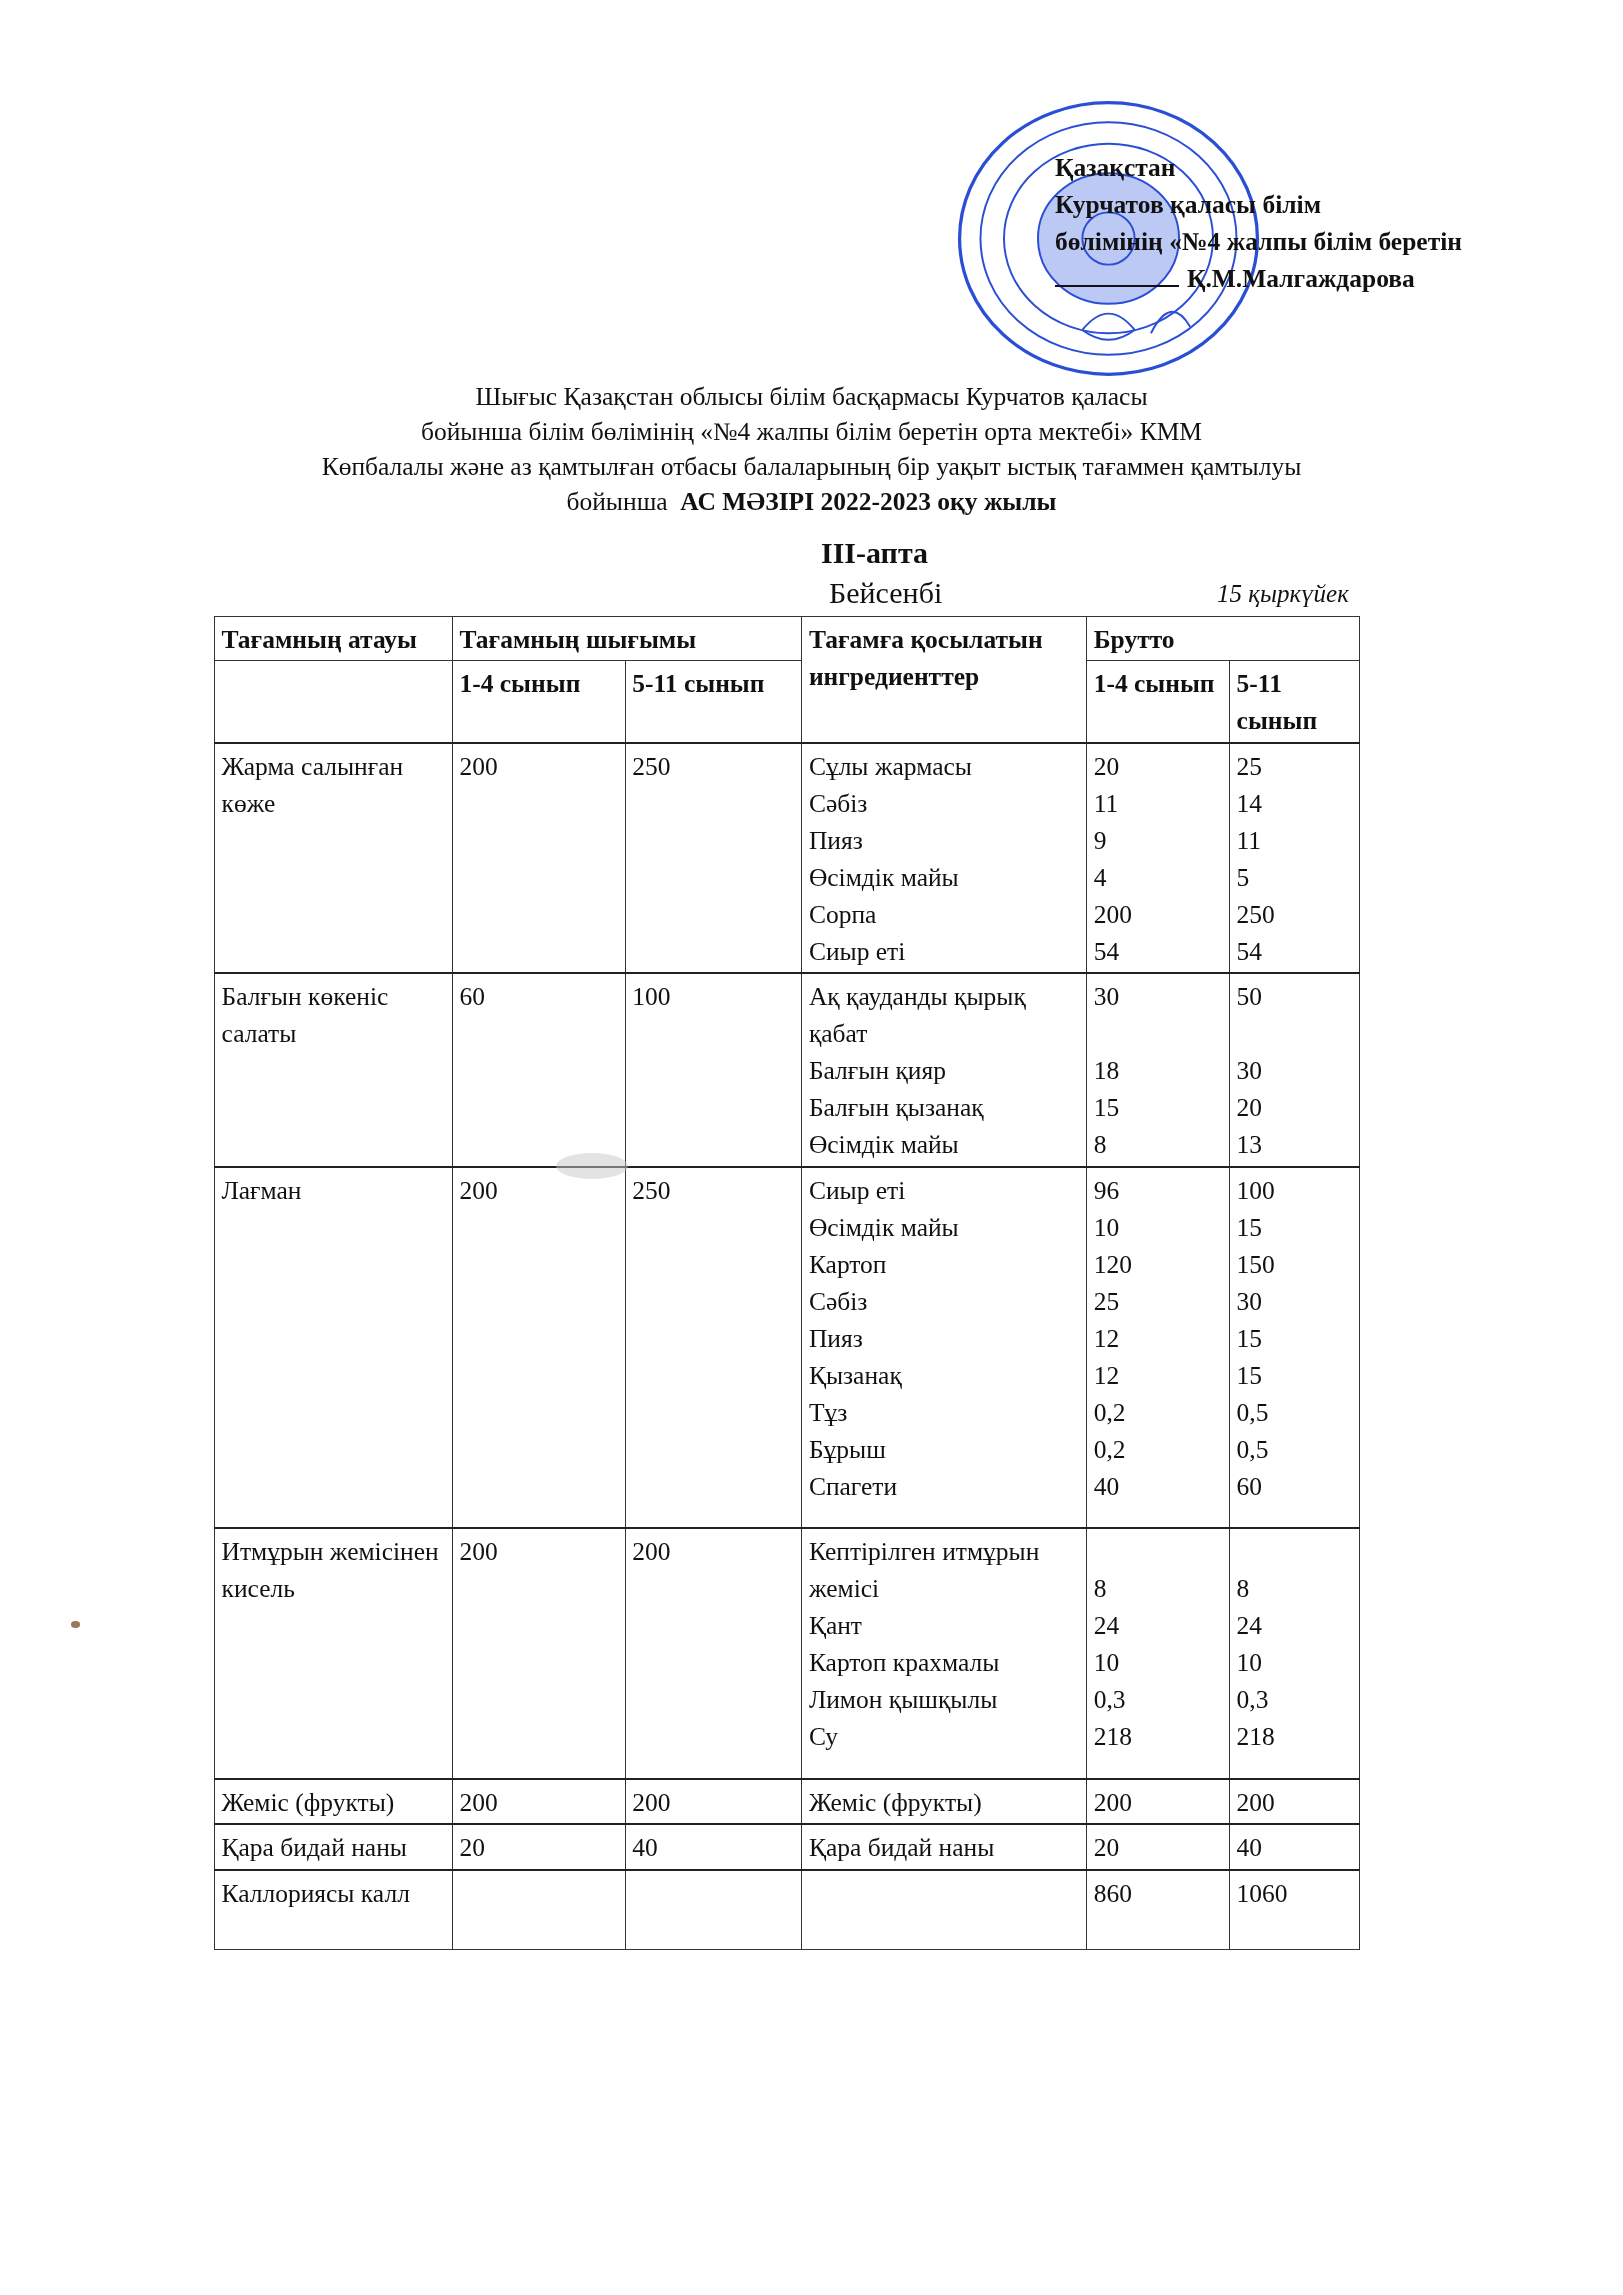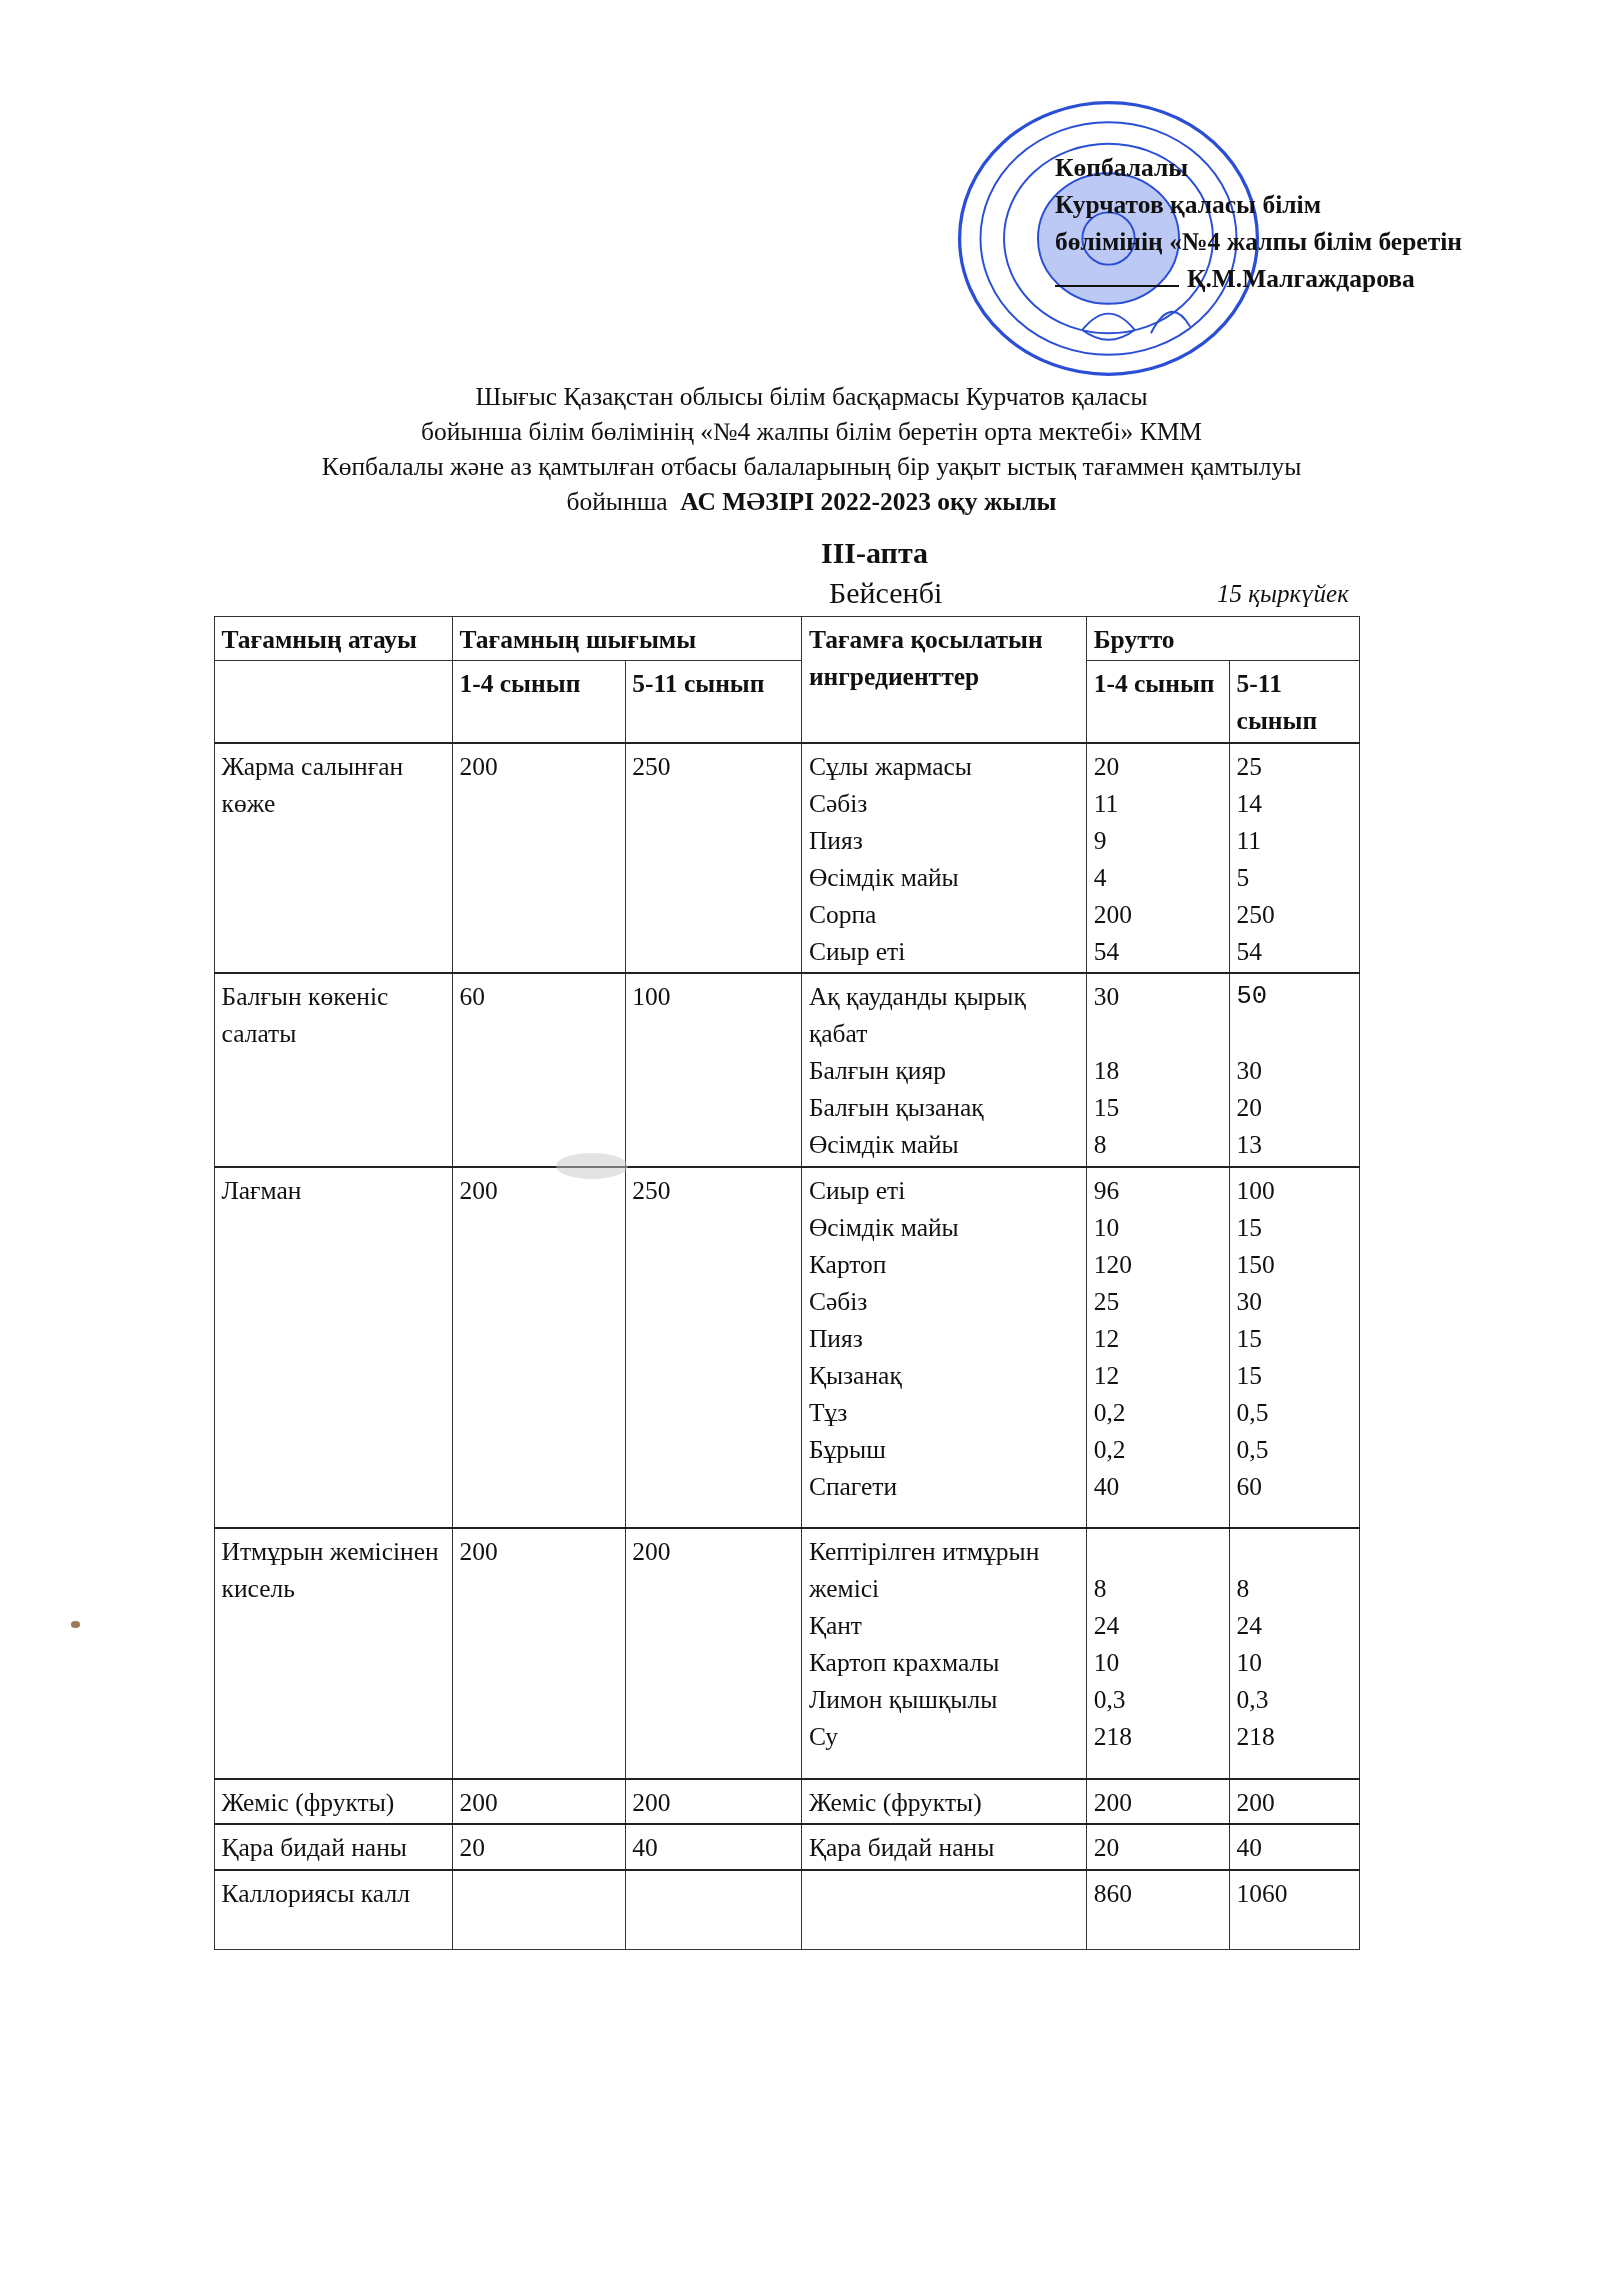--- a/index.html
+++ b/index.html
@@ -73,21 +73,21 @@
   <ellipse cx="235" cy="215" rx="228" ry="208" fill="none" stroke="#2a4fd6" stroke-width="5"></ellipse>
   <ellipse cx="235" cy="215" rx="196" ry="178" fill="none" stroke="#2a4fd6" stroke-width="3"></ellipse>
   <ellipse cx="235" cy="215" rx="160" ry="145" fill="none" stroke="#2a4fd6" stroke-width="3"></ellipse>
   <ellipse cx="235" cy="215" rx="108" ry="100" fill="#3e64e0" fill-opacity="0.35" stroke="#2a4fd6" stroke-width="3"></ellipse>
   <circle cx="235" cy="215" r="40" fill="none" stroke="#2a4fd6" stroke-width="3"></circle>
   <path d="M195 355 q40 -50 80 0 q-40 30 -80 0" fill="none" stroke="#2a4fd6" stroke-width="3"></path>
   <path d="M300 360 q30 -60 60 -10" fill="none" stroke="#2a4fd6" stroke-width="3"></path>
 </svg>
 
 <div class="approval">
-  <div>Көпбалалы</div>
+  <div>Қазақстан</div>
   <div>Курчатов қаласы білім</div>
   <div>бөлімінің «№4 жалпы білім беретін</div>
   <div>
     <span class="sig-line"></span><span>Қ.М.Малгаждарова</span>
   </div>
 </div>
 
 <div class="heading">
   <div>Шығыс Қазақстан облысы білім басқармасы Курчатов қаласы</div>
   <div>бойынша білім бөлімінің «№4 жалпы білім беретін орта мектебі» КММ</div>
@@ -158,21 +158,21 @@
           <span class="ing-line">Балғын қызанақ</span>
           <span class="ing-line">Өсімдік майы</span>
         </td>
         <td class="c5">
           <span class="ing-line" style="margin-bottom: 37px;">30</span>
           <span class="ing-line">18</span>
           <span class="ing-line">15</span>
           <span class="ing-line">8</span>
         </td>
         <td class="c6">
-          <span class="ing-line" style="margin-bottom: 37px; font-family: Liberation Mono, monospace;">50</span>
+          <span class="ing-line" style="margin-bottom: 37px;">50</span>
           <span class="ing-line">30</span>
           <span class="ing-line">20</span>
           <span class="ing-line">13</span>
         </td>
       </tr>
       <tr class="row-sep tall-lagman">
         <td class="c1">Лағман</td>
         <td class="c2">200</td>
         <td class="c3">250</td>
         <td class="c4">

